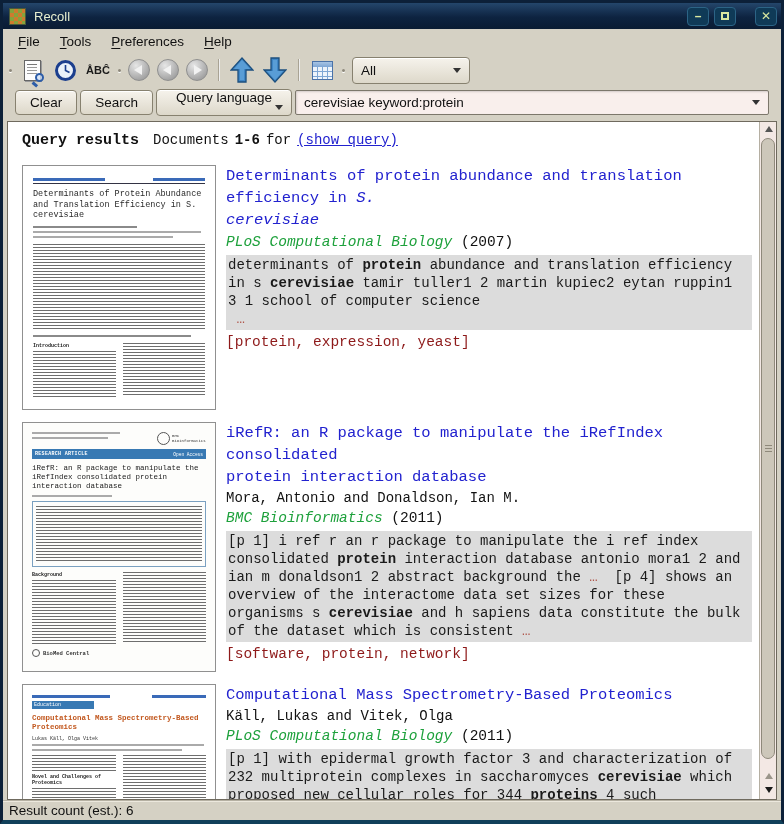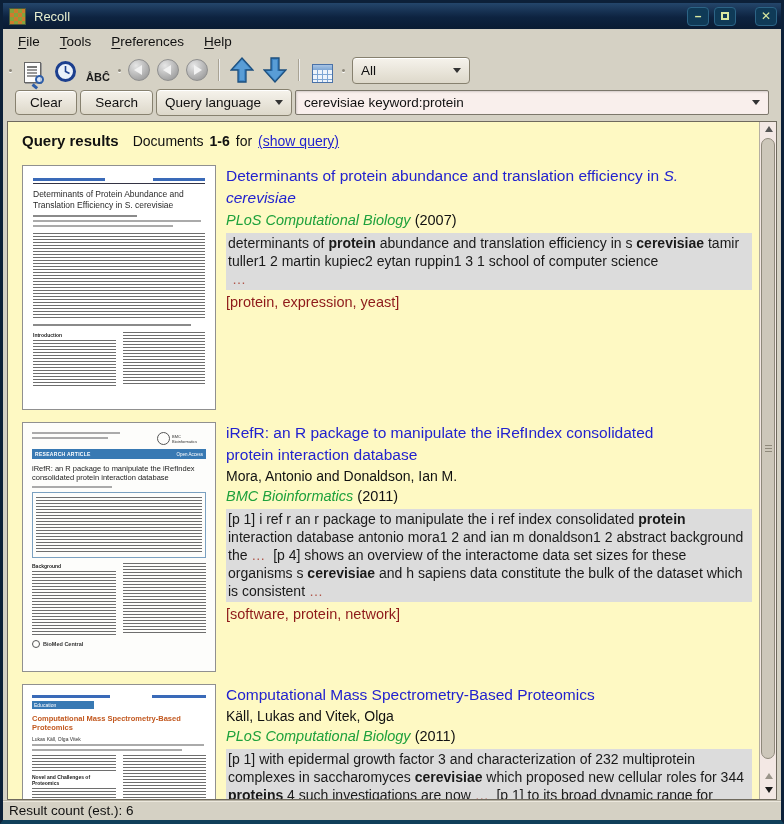--- a/index.html
+++ b/index.html
@@ -27,21 +27,21 @@
 
   
   .menubar { height:24px; display:flex; align-items:center; padding:0 6px; gap:2px; flex:0 0 24px; }
   .menu-item { font-size:13.5px; color:#111; padding:2px 9px; }
   .menu-item .accel { text-decoration:underline; text-underline-offset:2px; }
 
   
   .toolbar { height:34px; display:flex; align-items:center; padding:0 6px; gap:7px; flex:0 0 34px; }
   .tb-dot { width:3px; height:3px; border-radius:50%; background:#8d887a; box-shadow:0 1px 0 #fff; }
   .tb-sep { width:1px; height:22px; background:#a9a394; box-shadow:1px 0 0 #eee; margin:0 3px; }
-  .tool-btn { width:26px; height:26px; display:flex; align-items:flex-end; justify-content:center; }
+  .tool-btn { width:26px; height:26px; display:flex; align-items:center; justify-content:center; }
   
   .ic-doc { position:relative; width:17px; height:21px; background:#fdfdfd; border:1px solid #666;
             box-shadow:1px 1px 0 #9a9a9a; }
   .ic-doc::before { content:""; position:absolute; left:2px; top:3px; width:10px; height:1.5px;
             background:#777; box-shadow:0 3px 0 #999,0 6px 0 #999,0 9px 0 #999; }
   .ic-doc .lens { position:absolute; right:-4px; bottom:-2px; width:9px; height:9px; border:2.5px solid #2d5da8;
             border-radius:50%; background:rgba(210,225,245,.8); }
   .ic-doc .lens::after { content:""; position:absolute; left:-5px; top:8px; width:6px; height:2.5px;
             background:#2d5da8; transform:rotate(40deg); }
   
@@ -64,30 +64,30 @@
          font-size:13.5px; color:#111; padding:4px 14px; box-shadow:inset 0 1px 0 #fff; }
   .combo { background:linear-gradient(#f6f3ec,#ddd8ca); border:1px solid #87816f; border-radius:4px;
            height:27px; display:flex; align-items:center; padding:0 8px; font-size:13.5px; color:#111;
            box-shadow:inset 0 1px 0 #fff; position:relative; }
   .combo .carat { margin-left:auto; width:0; height:0; border-left:4px solid transparent;
            border-right:4px solid transparent; border-top:5px solid #333; }
   .combo-all { width:118px; }
 
   
   .searchrow { height:30px; display:flex; align-items:center; gap:3px; padding:0 12px; flex:0 0 30px; }
-  .combo-query { width:136px; }
+  .combo-query { width:136px;flex-direction:column; }
   .searchbox { flex:1; height:25px; background:#f9efec; border:1px solid #7c776b; border-radius:2px;
                display:flex; align-items:center; padding:0 8px; font-size:13.5px; color:#111;
                box-shadow:inset 1px 1px 2px rgba(0,0,0,.15); }
   .searchbox .carat { margin-left:auto; width:0; height:0; border-left:4px solid transparent;
                border-right:4px solid transparent; border-top:5px solid #333; }
 
   
-  .results-panel { margin:4px 4px 0 4px; flex:1 1 auto; background:#fef9c3; border:1px solid #6f6a5e;
-                   position:relative; overflow:hidden; }
+  .results-panel { margin:4px 4px 0 4px; flex:1 1 auto; background:#ffffff; border:1px solid #6f6a5e;
+                   position:relative; overflow:hidden;font-family:Liberation Mono, monospace; }
   .results-inner { position:absolute; inset:0 18px 0 0; overflow:hidden; padding:7px 0 0 8px; }
   .rheader { display:flex; align-items:baseline; gap:6px; padding:3px 0 6px 6px; font-size:14px; color:#111; }
   .rheader .htitle { font-size:15px; font-weight:bold; margin-right:8px; }
   .rheader b { font-weight:bold; }
   .rheader a { color:#2222cf; text-decoration:underline; }
 
   .entry { display:flex; gap:10px; margin:10px 4px 12px 6px; }
   .detail { flex:1; min-width:0; padding-right:2px; }
   .rtitle { display:block; color:#2222cf; font-size:15.5px; line-height:22px; white-space:pre-wrap;
             text-decoration:none; margin-bottom:1px; }

